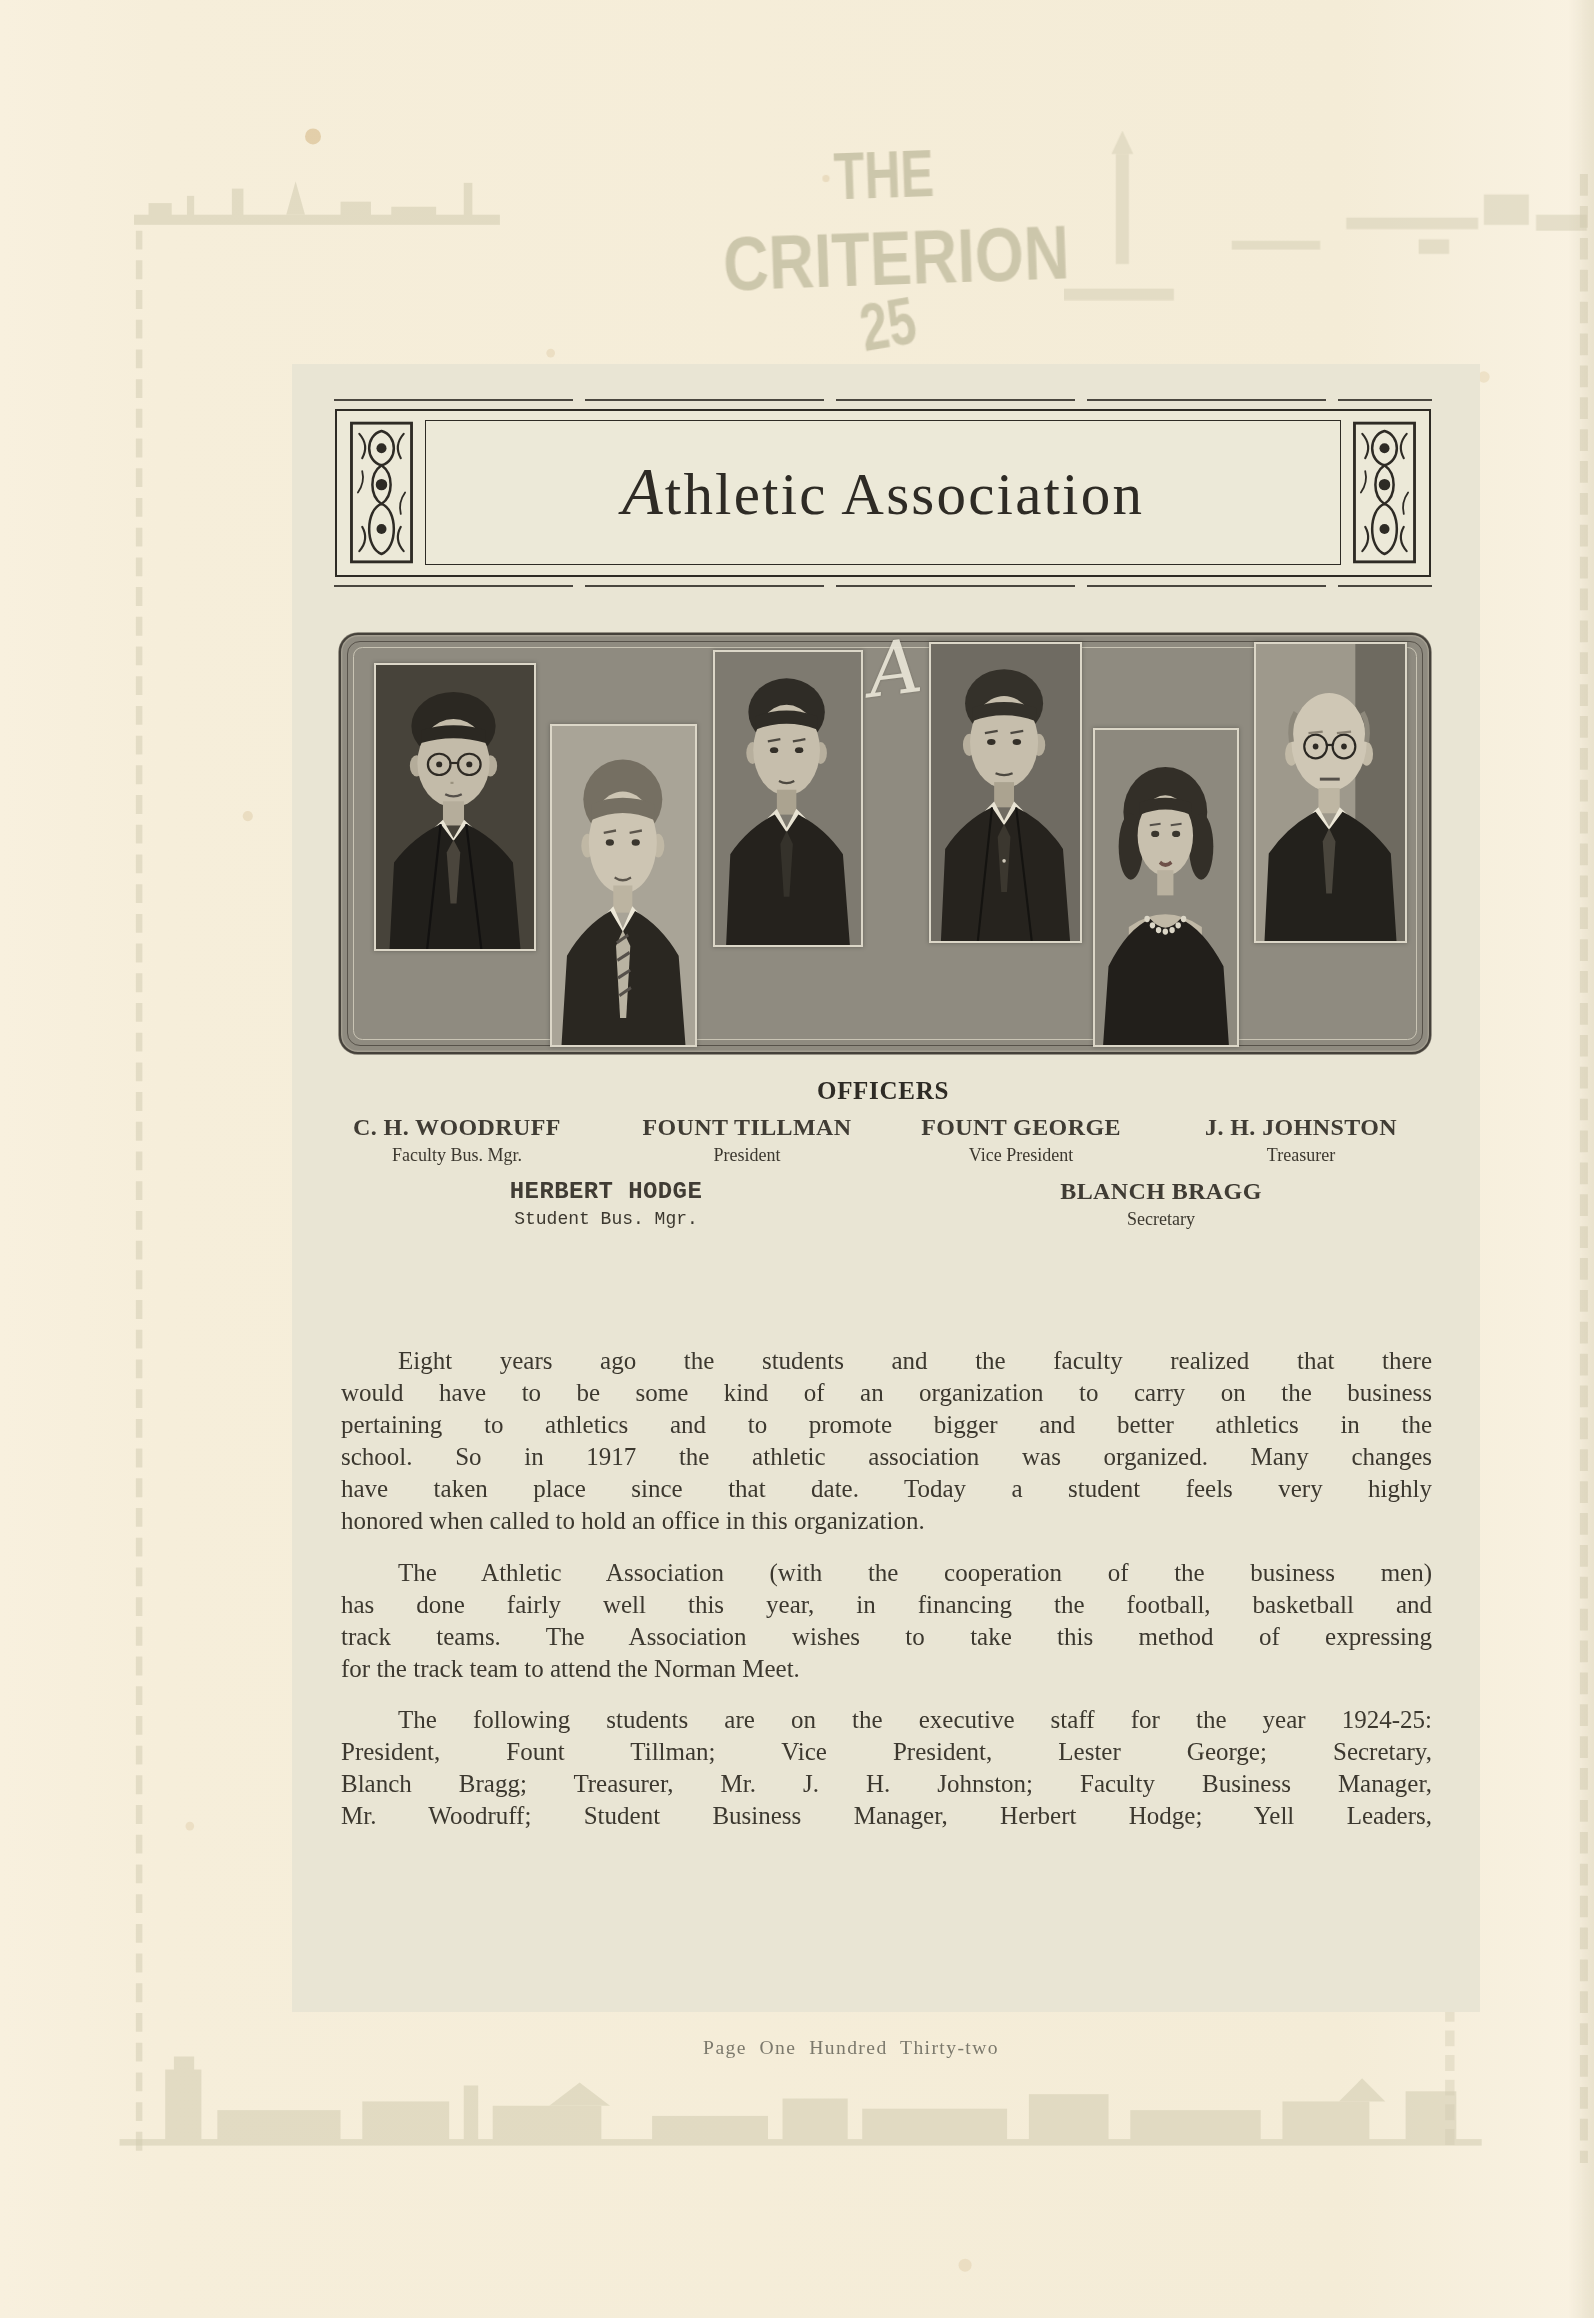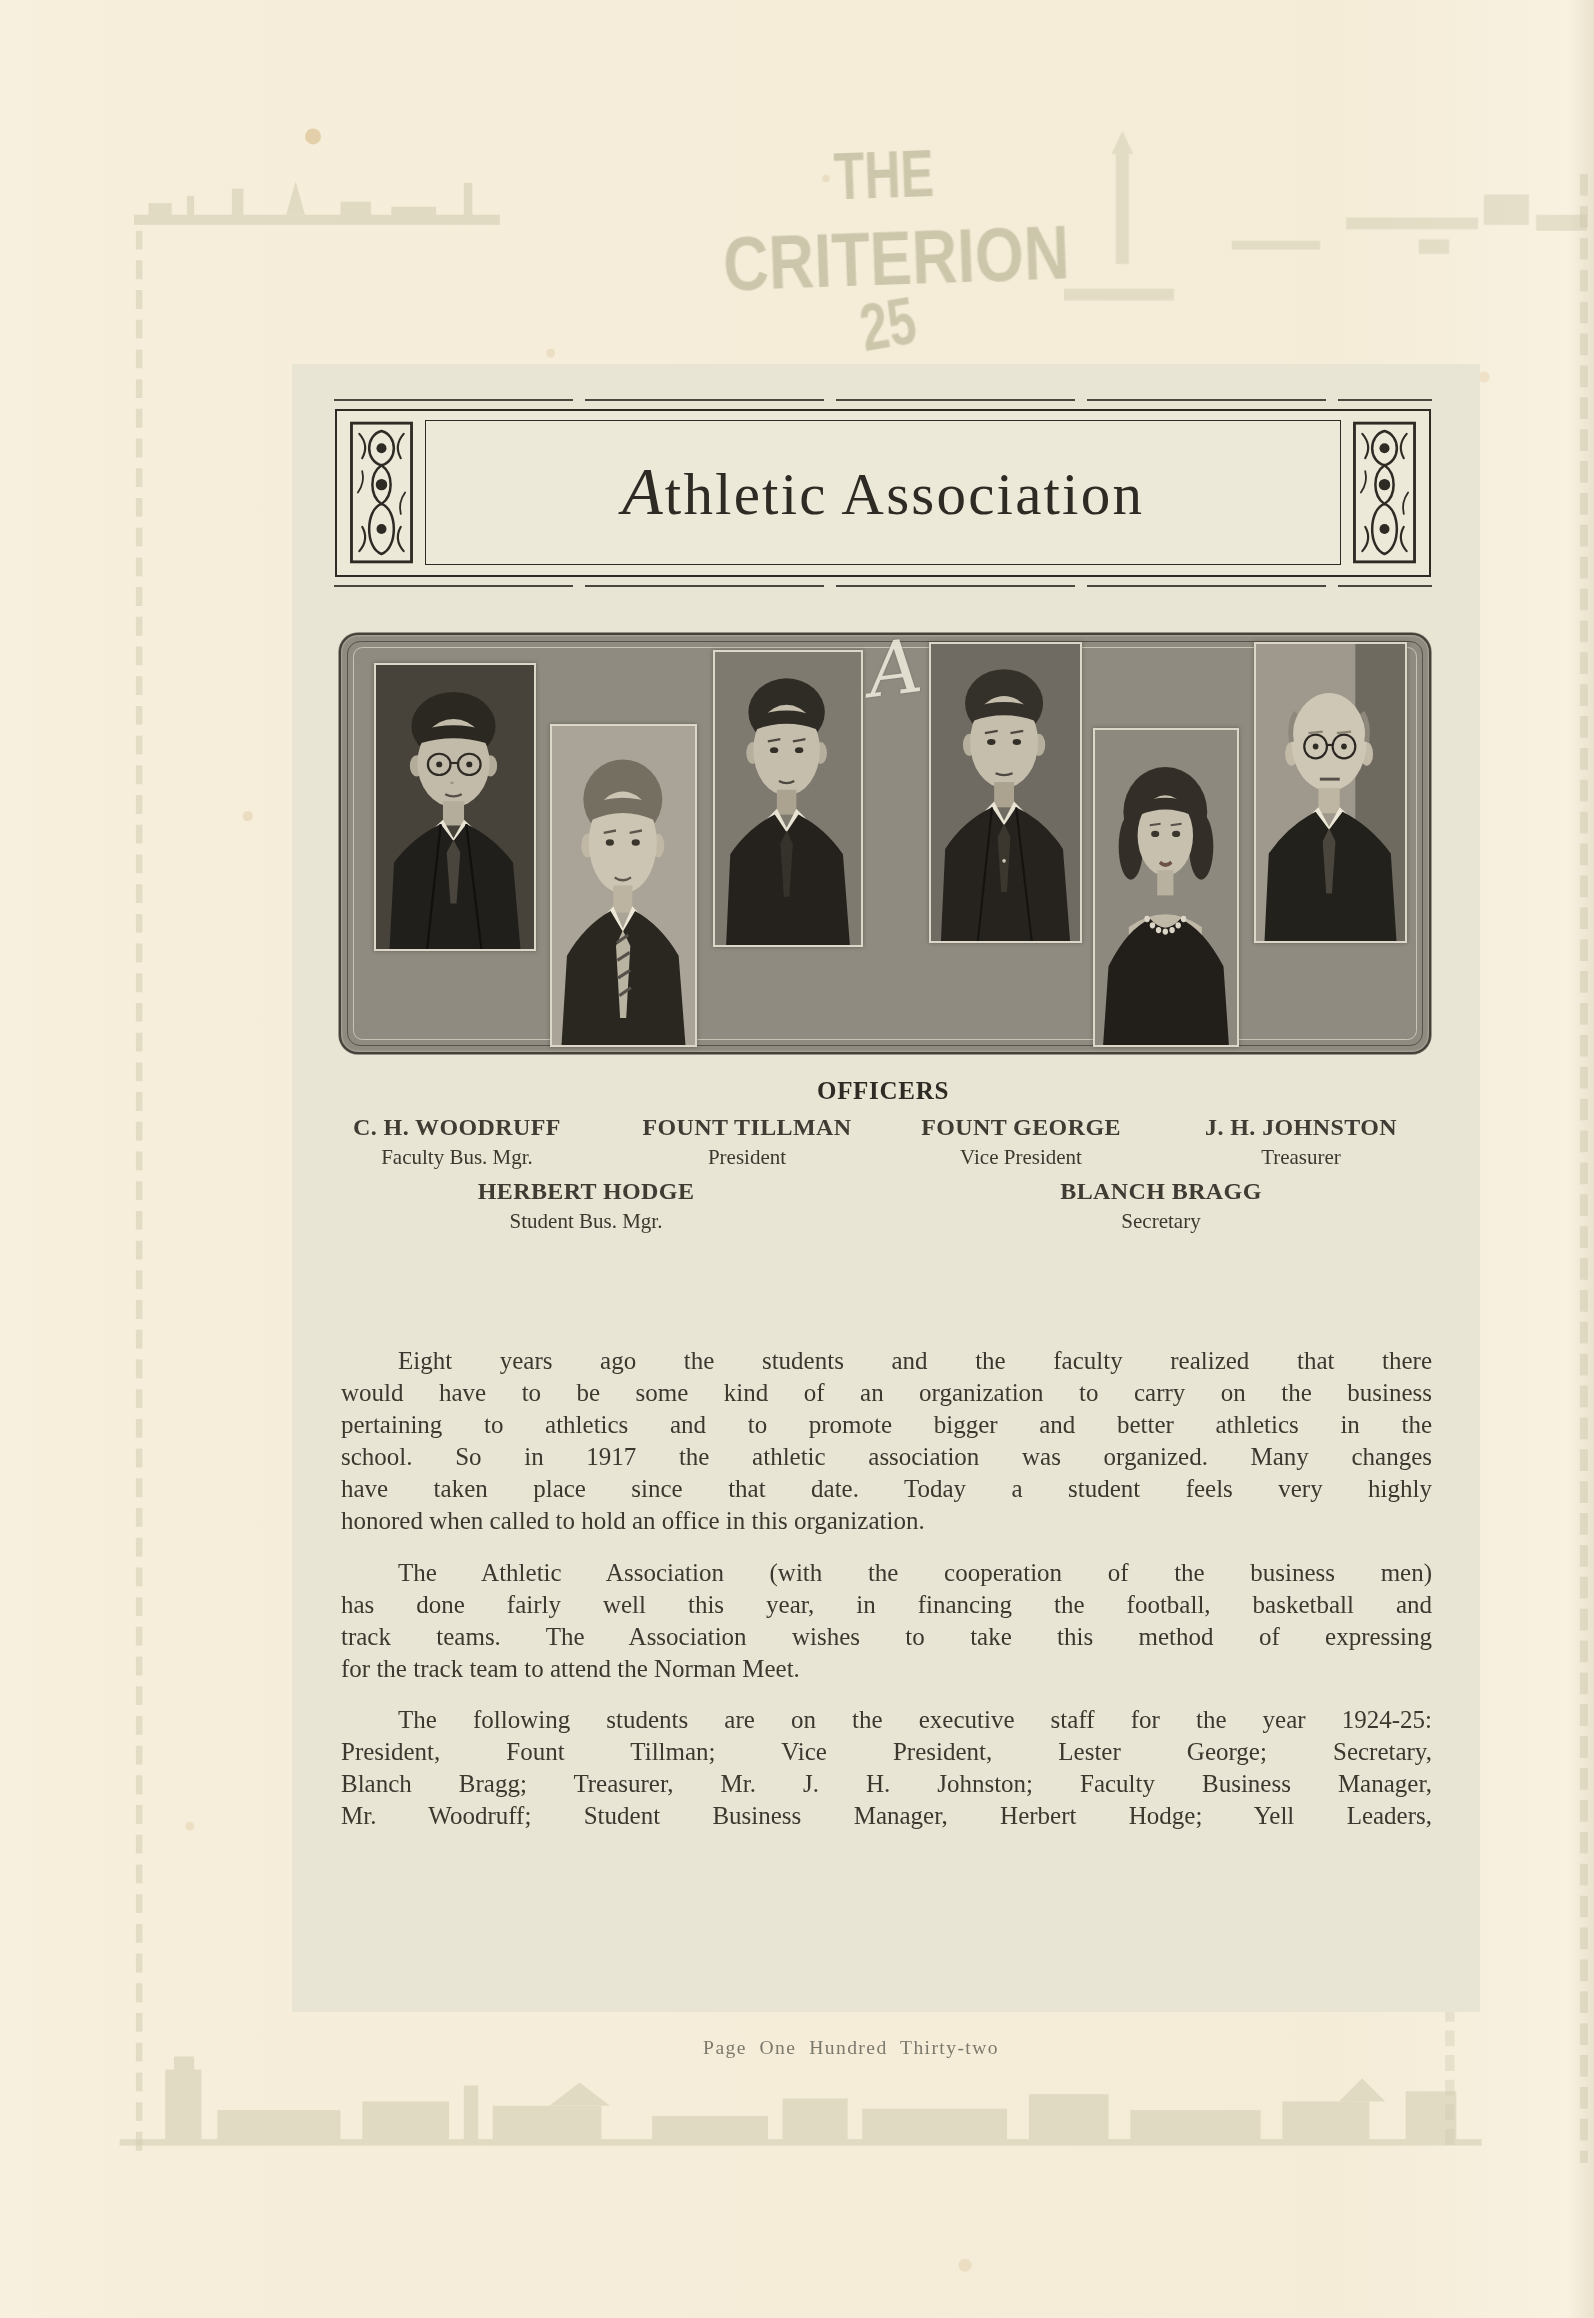--- a/index.html
+++ b/index.html
@@ -44,26 +44,26 @@
   .p5{left:752px;top:93px;width:146px;height:319px;}
   .p6{left:913px;top:7.2px;width:153px;height:301px;}
   .a-mark{position:absolute;left:527px;top:-10px;z-index:4;font-family:"DejaVu Serif",serif;
     font-style:italic;font-size:74px;color:#e9e5d6;opacity:.92;transform:rotate(-7deg);
     text-shadow:0 0 2.2px rgba(60,56,48,.4);}
   
   .off-heading{position:absolute;left:883px;top:1077px;transform:translateX(-50%);
     font-size:25px;font-weight:bold;letter-spacing:0.7px;color:var(--ink);white-space:nowrap;text-align:right;}
   .officer{position:absolute;transform:translateX(-50%);text-align:center;white-space:nowrap;color:var(--bodyink);}
   .officer .oname{font-size:24px;font-weight:bold;letter-spacing:0.4px;color:#403c34;}
-  .officer .otitle{font-size:21px;margin-top:4.3px;}
+  .officer .otitle{font-size:18px;margin-top:4.3px;}
   .o1{left:457px;top:1114px;}
   .o2{left:747px;top:1114px;}
   .o3{left:1021px;top:1114px;}
   .o4{left:1301px;top:1114px;}
-  .o5{left:586px;top:1178px;}
+  .o5{left:606px;top:1178px;font-family:Liberation Mono, monospace;}
   .o6{left:1149px;top:1178px;margin-left:12px;}
   
   .bodytext{position:absolute;left:341px;top:1345px;width:1091px;color:var(--bodyink);}
   .para{margin:0 0 19.6px 0;}
   .ln{font-size:25px;line-height:32px;text-align:justify;text-align-last:justify;}
   .ln.first{padding-left:57px;}
   .ln.last{text-align-last:left;}
   
   .footer{position:absolute;left:851px;top:2037px;transform:translateX(-50%);
     font-size:19.6px;letter-spacing:1.4px;word-spacing:6.5px;color:var(--footerink);opacity:.85;white-space:nowrap;}

